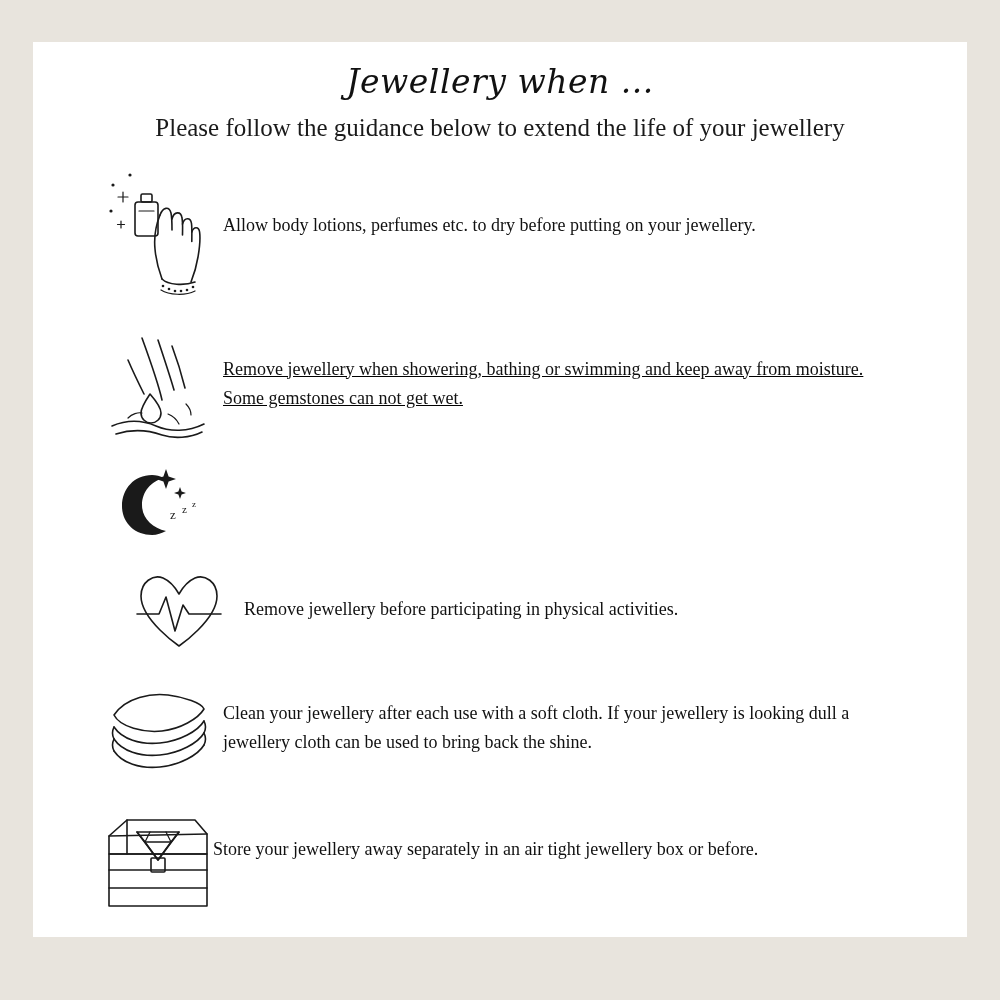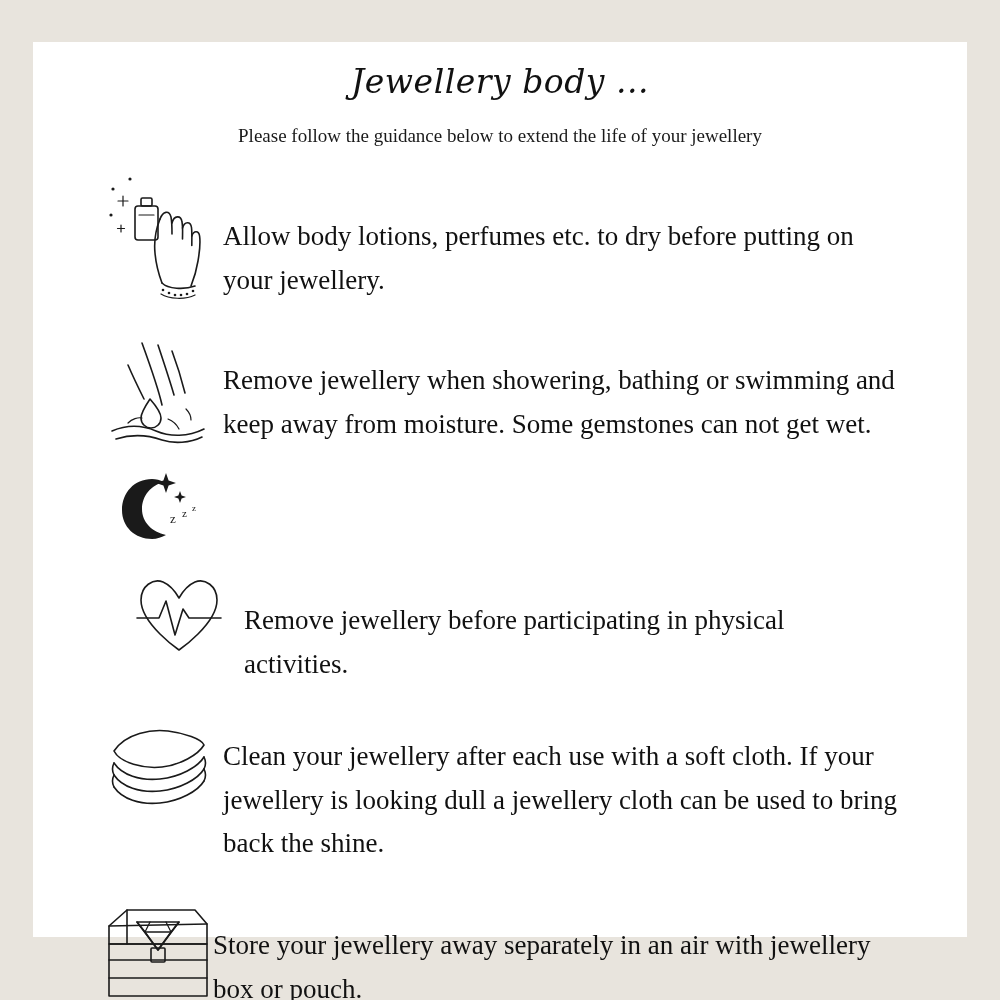--- a/index.html
+++ b/index.html
@@ -31,53 +31,53 @@
     font-size: 33px;
     color: #111111;
     letter-spacing: 0.5px;
     font-weight: 400;
     margin: 0;
     padding: 0;
     line-height: 1.2;
   }
   .subtitle {
     font-family: "Liberation Serif", serif;
-    font-size: 19px;
+    font-size: 25px;
     color: #1a1a1a;
-    margin-top: 23px;
+    margin-top: 11px;
     line-height: 1.2;
   }
   .list {
     margin-top: 24px;
   }
   .row {
     display: flex;
     align-items: flex-start;
     padding-left: 60px;
     padding-right: 40px;
   }
   .icon-cell {
     width: 130px;
     min-width: 130px;
     display: flex;
     justify-content: center;
     align-items: center;
   }
   .text-cell {
     font-family: "Liberation Serif", serif;
-    font-size: 27px;
+    font-size: 18px;
     color: #111111;
     line-height: 1.62;
     padding-top: 2px;
   }
   .r1 { margin-top: 6px; }
   .r1 .icon-cell { height: 150px; }
   .r1 .text-cell { padding-top: 44px; width: 640px; }
 
-  .r2 { margin-top: 16px; }
+  .r2 { margin-top: 16px; text-decoration: underline; }
   .r2 .icon-cell { height: 110px; }
   .r2 .text-cell { padding-top: 22px; width: 680px; }
 
   .r3 { margin-top: 20px; }
   .r3 .icon-cell { height: 80px; }
   .r3 .text-cell { padding-top: 23px; width: 640px; }
 
   .r4 { margin-top: 28px; margin-left: 21px; }
   .r4 .icon-cell { height: 80px; }
   .r4 .text-cell { padding-top: 24px; width: 640px; }
@@ -109,21 +109,21 @@
     fill: #1a1a1a;
     stroke: none;
   }
 </style>
 </head>
 <body>
 
 <div class="page">
 
   <div class="header">
-    <div class="title">Jewellery body ...</div>
+    <div class="title">Jewellery when ...</div>
     <div class="subtitle">Please follow the guidance below to extend the life of your jewellery</div>
   </div>
 
   <div class="list">
 
     <div class="row r1">
       <div class="icon-cell">
         <span>
           <svg width="110" height="150" viewBox="0 0 110 150">
 
@@ -238,17 +238,17 @@
 
             <rect class="stroke" x="48" y="44" width="14" height="14" rx="1"></rect>
 
             <path class="stroke" d="M34 18 L76 18 L55 46 Z"></path>
             <path class="stroke" d="M34 18 L42 28 L68 28 L76 18"></path>
             <path class="stroke" d="M42 28 L55 46 L68 28"></path>
             <path class="stroke-thin" d="M47 18 L42 28 M63 18 L68 28"></path>
           </svg>
         </span>
       </div>
-      <div class="text-cell">Store your jewellery away separately in an air with jewellery box or pouch.</div>
+      <div class="text-cell">Store your jewellery away separately in an air tight jewellery box or before.</div>
     </div>
 
   </div>
 </div>
 
 </body></html>

